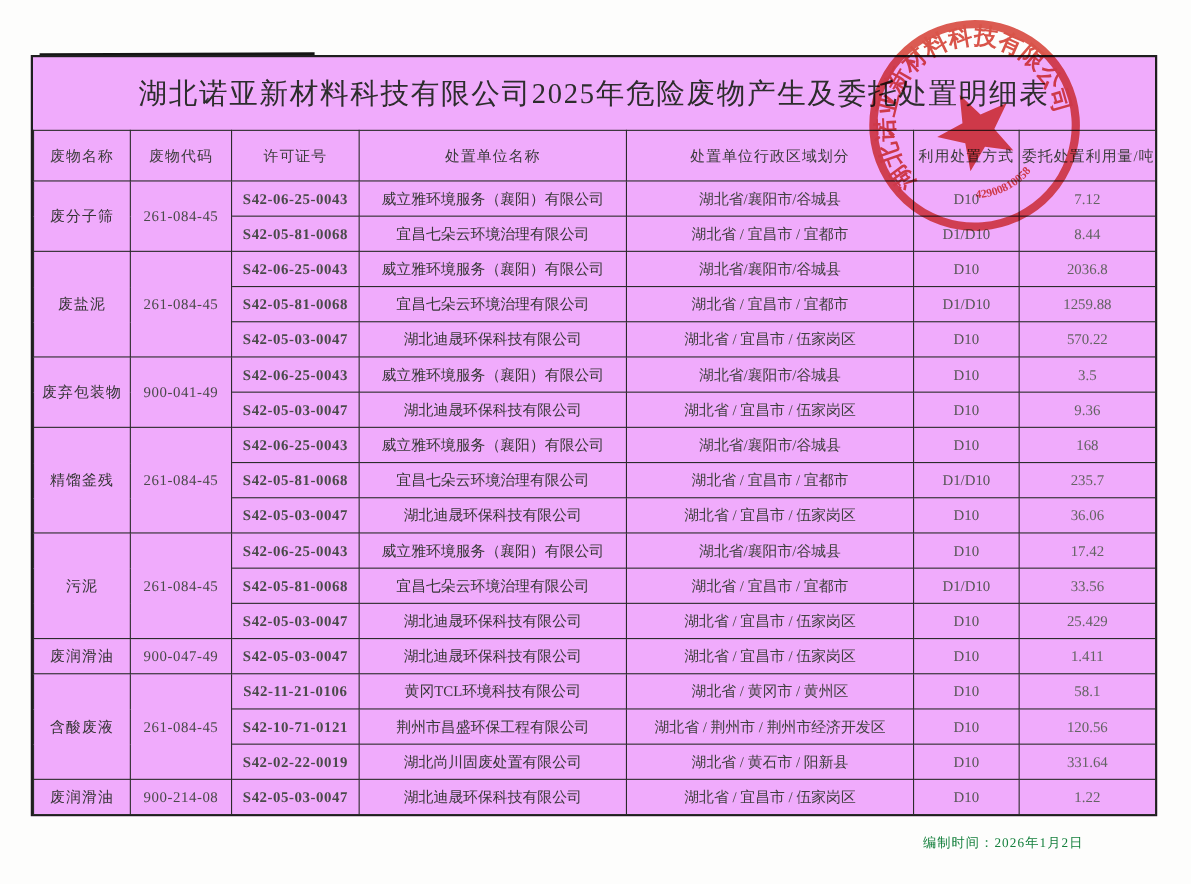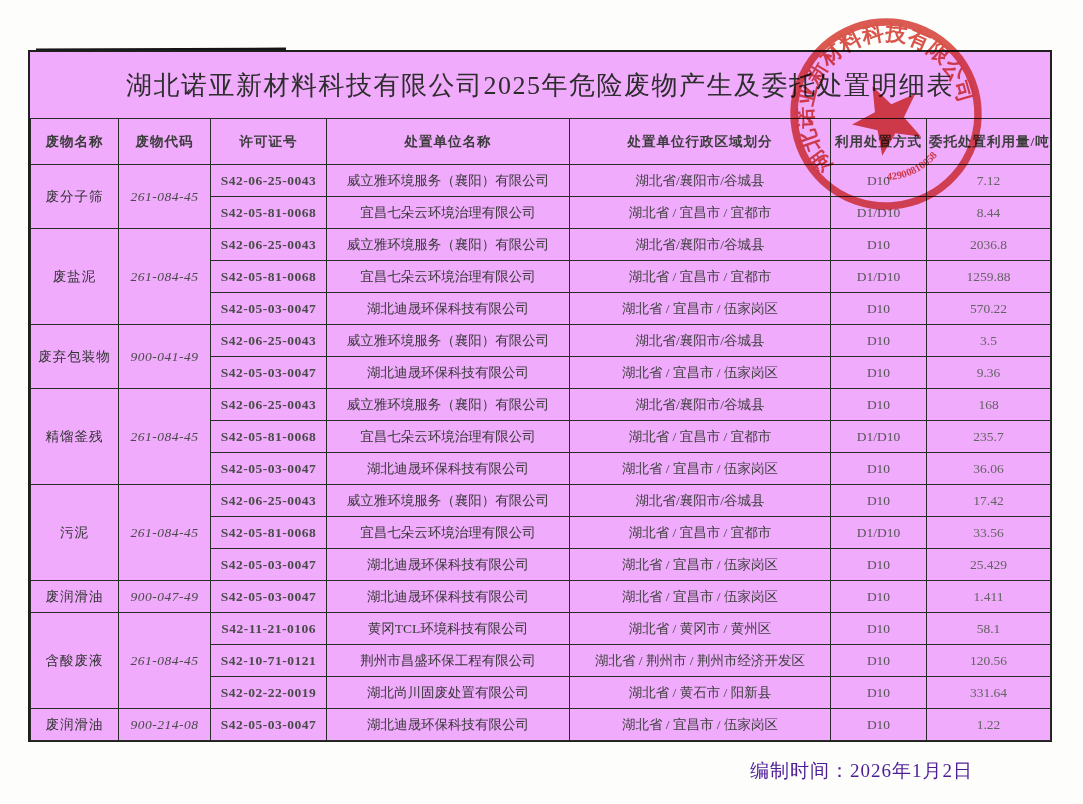--- a/index.html
+++ b/index.html
@@ -32,34 +32,34 @@
   table.waste {
     width:100%; border-collapse:collapse; table-layout:fixed;
   }
   table.waste th, table.waste td {
     border:1.6px solid #2b2b2b;
     text-align:center; vertical-align:middle;
     padding:1px 2px;
     overflow:hidden; white-space:nowrap;
   }
   table.waste th {
-    height:46px; font-weight:700; font-size:13.5px; color:#3c3c3c;
+    height:46px; font-weight:400; font-size:13.5px; color:#3c3c3c;
     letter-spacing:1px;
   }
   table.waste td { height:32px; font-size:13.5px; }
   td.c-name  { color:#333; letter-spacing:1px;margin-left:12px; }
-  td.c-code  { color:#4a4a4a; font-size:13px; letter-spacing:.5px;font-style:italic; }
+  td.c-code  { color:#4a4a4a; font-size:13px; letter-spacing:.5px; }
   td.c-lic   { color:#4a4a4a; font-size:13px; letter-spacing:.5px;font-weight:bold; }
   td.c-unit  { color:#383838; }
   td.c-region{ color:#404040; }
   td.c-method{ color:#555; font-size:12.5px; }
   td.c-amount{ color:#636363; font-size:13px; }
   .footer-note {
-    position:absolute; top:758px; right:110px;
-    font-size:19px; color:#4c1d95; letter-spacing:1px;
+    position:absolute; top:758px; right:98px;
+    font-size:12px; color:#15803d; letter-spacing:1px;
   }
   .stamp {
     position:absolute; left:780px; top:8px; width:212px; height:212px;
     mix-blend-mode:multiply; opacity:.92;
     transform:rotate(-26deg);
     pointer-events:none;
   }
   .stamp svg { width:100%; height:100%; }
   .seal-ink { fill:#d8453a; }
   .seal-text { fill:#d8453a; font-family:"Liberation Serif","DejaVu Serif",serif; font-weight:bold; }

